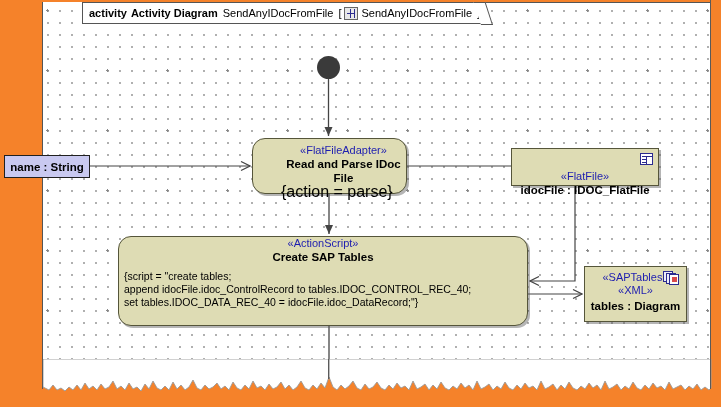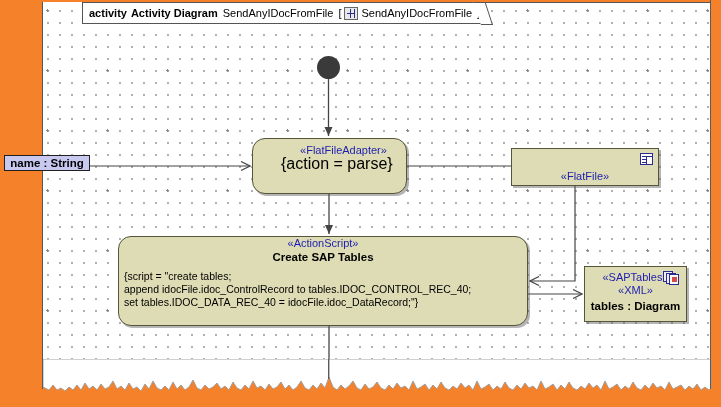--- a/index.html
+++ b/index.html
@@ -274,21 +274,21 @@
     width: 5px; height: 5px;
     background: #D94A4A;
   }
 
   
   #param-name {
     position: absolute;
     left: 4px;
     top: 155px;
     width: 86px;
-    height: 16px;
+    height: 23px;
     background: #C9C9F0;
     border: 1px solid #202020;
     box-sizing: border-box;
     display: flex;
     align-items: center;
     justify-content: center;
     font-size: 11.5px;
     font-weight: bold;
     color: #000000;
     z-index: 7;
@@ -394,33 +394,35 @@
 
     <line x1="329" y1="326" x2="329" y2="378" stroke="#444444" stroke-width="1.3"></line>
   </svg>
 
   <div id="param-name">name : String</div>
 
   <div id="initial-node"></div>
 
   <div class="node action" id="node-read">
     <div class="stereo">«FlatFileAdapter»</div>
+    <div class="nodename">Read and Parse IDoc File</div>
     <div class="prop">{action = parse}</div>
   </div>
 
   <div class="node action" id="node-create">
     <div class="stereo">«ActionScript»</div>
     <div class="nodename">Create SAP Tables</div>
     <div class="scriptbody" style="padding-top:6px;">{script = "create tables;</div>
     <div class="scriptbody">append idocFile.idoc_ControlRecord to tables.IDOC_CONTROL_REC_40;</div>
     <div class="scriptbody">set tables.IDOC_DATA_REC_40 = idocFile.idoc_DataRecord;"}</div>
   </div>
 
   <div class="node" id="node-idocfile">
     <div class="stereo">«FlatFile»</div>
+    <div class="nodename">idocFile : IDOC_FlatFile</div>
     <span class="doc-icon"></span>
   </div>
 
   <div class="node" id="node-tables">
     <div class="stereo">«SAPTables»</div>
     <div class="stereo">«XML»</div>
     <div class="nodename">tables : Diagram</div>
     <span class="multi-icon">
       <i></i>
         <i></i>

